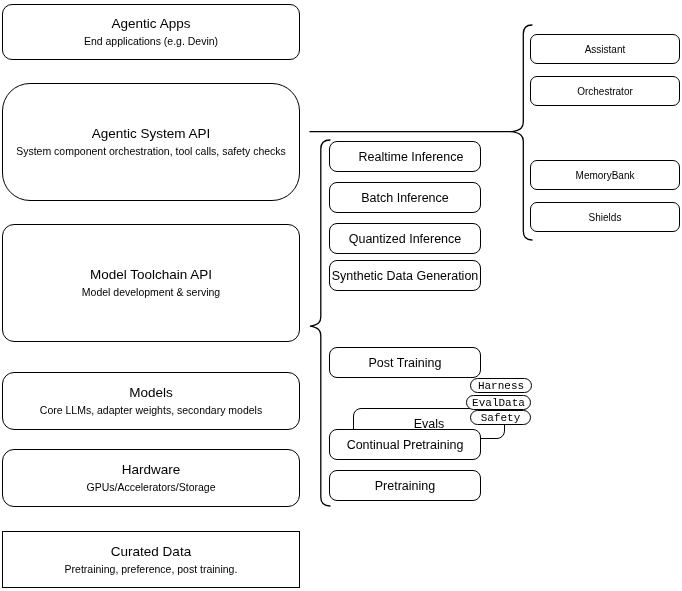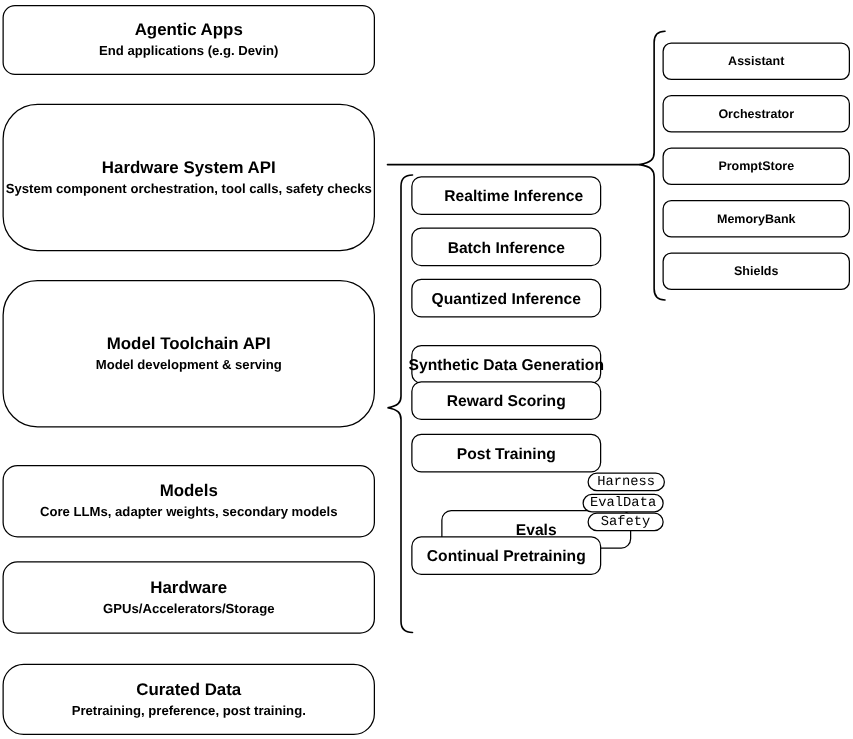--- a/index.html
+++ b/index.html
@@ -19,21 +19,20 @@
   .node {
     position: absolute;
     box-sizing: border-box;
     border: 1.3px solid #000000;
     background: #ffffff;
     display: flex;
     flex-direction: column;
     align-items: center;
     justify-content: center;
     text-align: center;
-    font-weight: bold;
   }
   
   .stack-box { left: 2px; width: 298px; }
   .stack-box .title {
     font-size: 13.5px;
     line-height: 16px;
     white-space: nowrap;
   }
   .stack-box .subtitle {
     font-size: 10.5px;
@@ -96,56 +95,55 @@
 
     <path d="M 310 131.7 L 511.5 131.7" fill="none" stroke="#000000" stroke-width="1.3" stroke-linecap="round"></path>
   </svg>
 
   <div class="node stack-box" style="top:4px;   height:56px;  border-radius:10px;">
     <div class="title">Agentic Apps</div>
     <div class="subtitle">End applications (e.g. Devin)</div>
   </div>
 
   <div class="node stack-box" style="top:83px;  height:118px; border-radius:28px;">
-    <div class="title">Hardware System API</div>
+    <div class="title">Agentic System API</div>
     <div class="subtitle">System component orchestration, tool calls, safety checks</div>
   </div>
 
-  <div class="node stack-box" style="top:224px; height:118px; border-radius:28px;">
+  <div class="node stack-box" style="top:224px; height:118px; border-radius:12px;">
     <div class="title">Model Toolchain API</div>
     <div class="subtitle">Model development &amp; serving</div>
   </div>
 
   <div class="node stack-box" style="top:372px; height:58px;  border-radius:12px;">
     <div class="title">Models</div>
     <div class="subtitle">Core LLMs, adapter weights, secondary models</div>
   </div>
 
   <div class="node stack-box" style="top:449px; height:58px;  border-radius:12px;">
     <div class="title">Hardware</div>
     <div class="subtitle">GPUs/Accelerators/Storage</div>
   </div>
 
-  <div class="node stack-box" style="top:531px; height:57px;  border-radius:17px;">
+  <div class="node stack-box" style="top:531px; height:57px;  border-radius:0;">
     <div class="title">Curated Data</div>
     <div class="subtitle">Pretraining, preference, post training.</div>
   </div>
 
   <div class="node svc-box" style="top:141px;padding-left:12px;">Realtime Inference</div>
   <div class="node svc-box" style="top:182px;">Batch Inference</div>
   <div class="node svc-box" style="top:223px;">Quantized Inference</div>
-  <div class="node svc-box" style="top:276px;">Synthetic Data Generation</div>
-  <div class="node svc-box" style="top:305px;">Reward Scoring</div>
+  <div class="node svc-box" style="top:260px;">Synthetic Data Generation</div>
   <div class="node svc-box" style="top:347px;">Post Training</div>
   <div class="node svc-box" style="top:408px;margin-left:24px;">Evals</div>
   <div class="node svc-box" style="top:429px;">Continual Pretraining</div>
+  <div class="node svc-box" style="top:470px;">Pretraining</div>
 
   <div class="pill" style="left:470px; top:378px; width:62px; height:15px;">Harness</div>
   <div class="pill" style="left:466px; top:395px; width:65px; height:15px;">EvalData</div>
   <div class="pill" style="left:470px; top:410px; width:61px; height:15px;">Safety</div>
 
   <div class="node comp-box" style="top:34px;">Assistant</div>
   <div class="node comp-box" style="top:76px;">Orchestrator</div>
-  <div class="node comp-box" style="top:118px;">PromptStore</div>
   <div class="node comp-box" style="top:160px;">MemoryBank</div>
   <div class="node comp-box" style="top:202px;">Shields</div>
 
 </div>
 
 </body></html>

